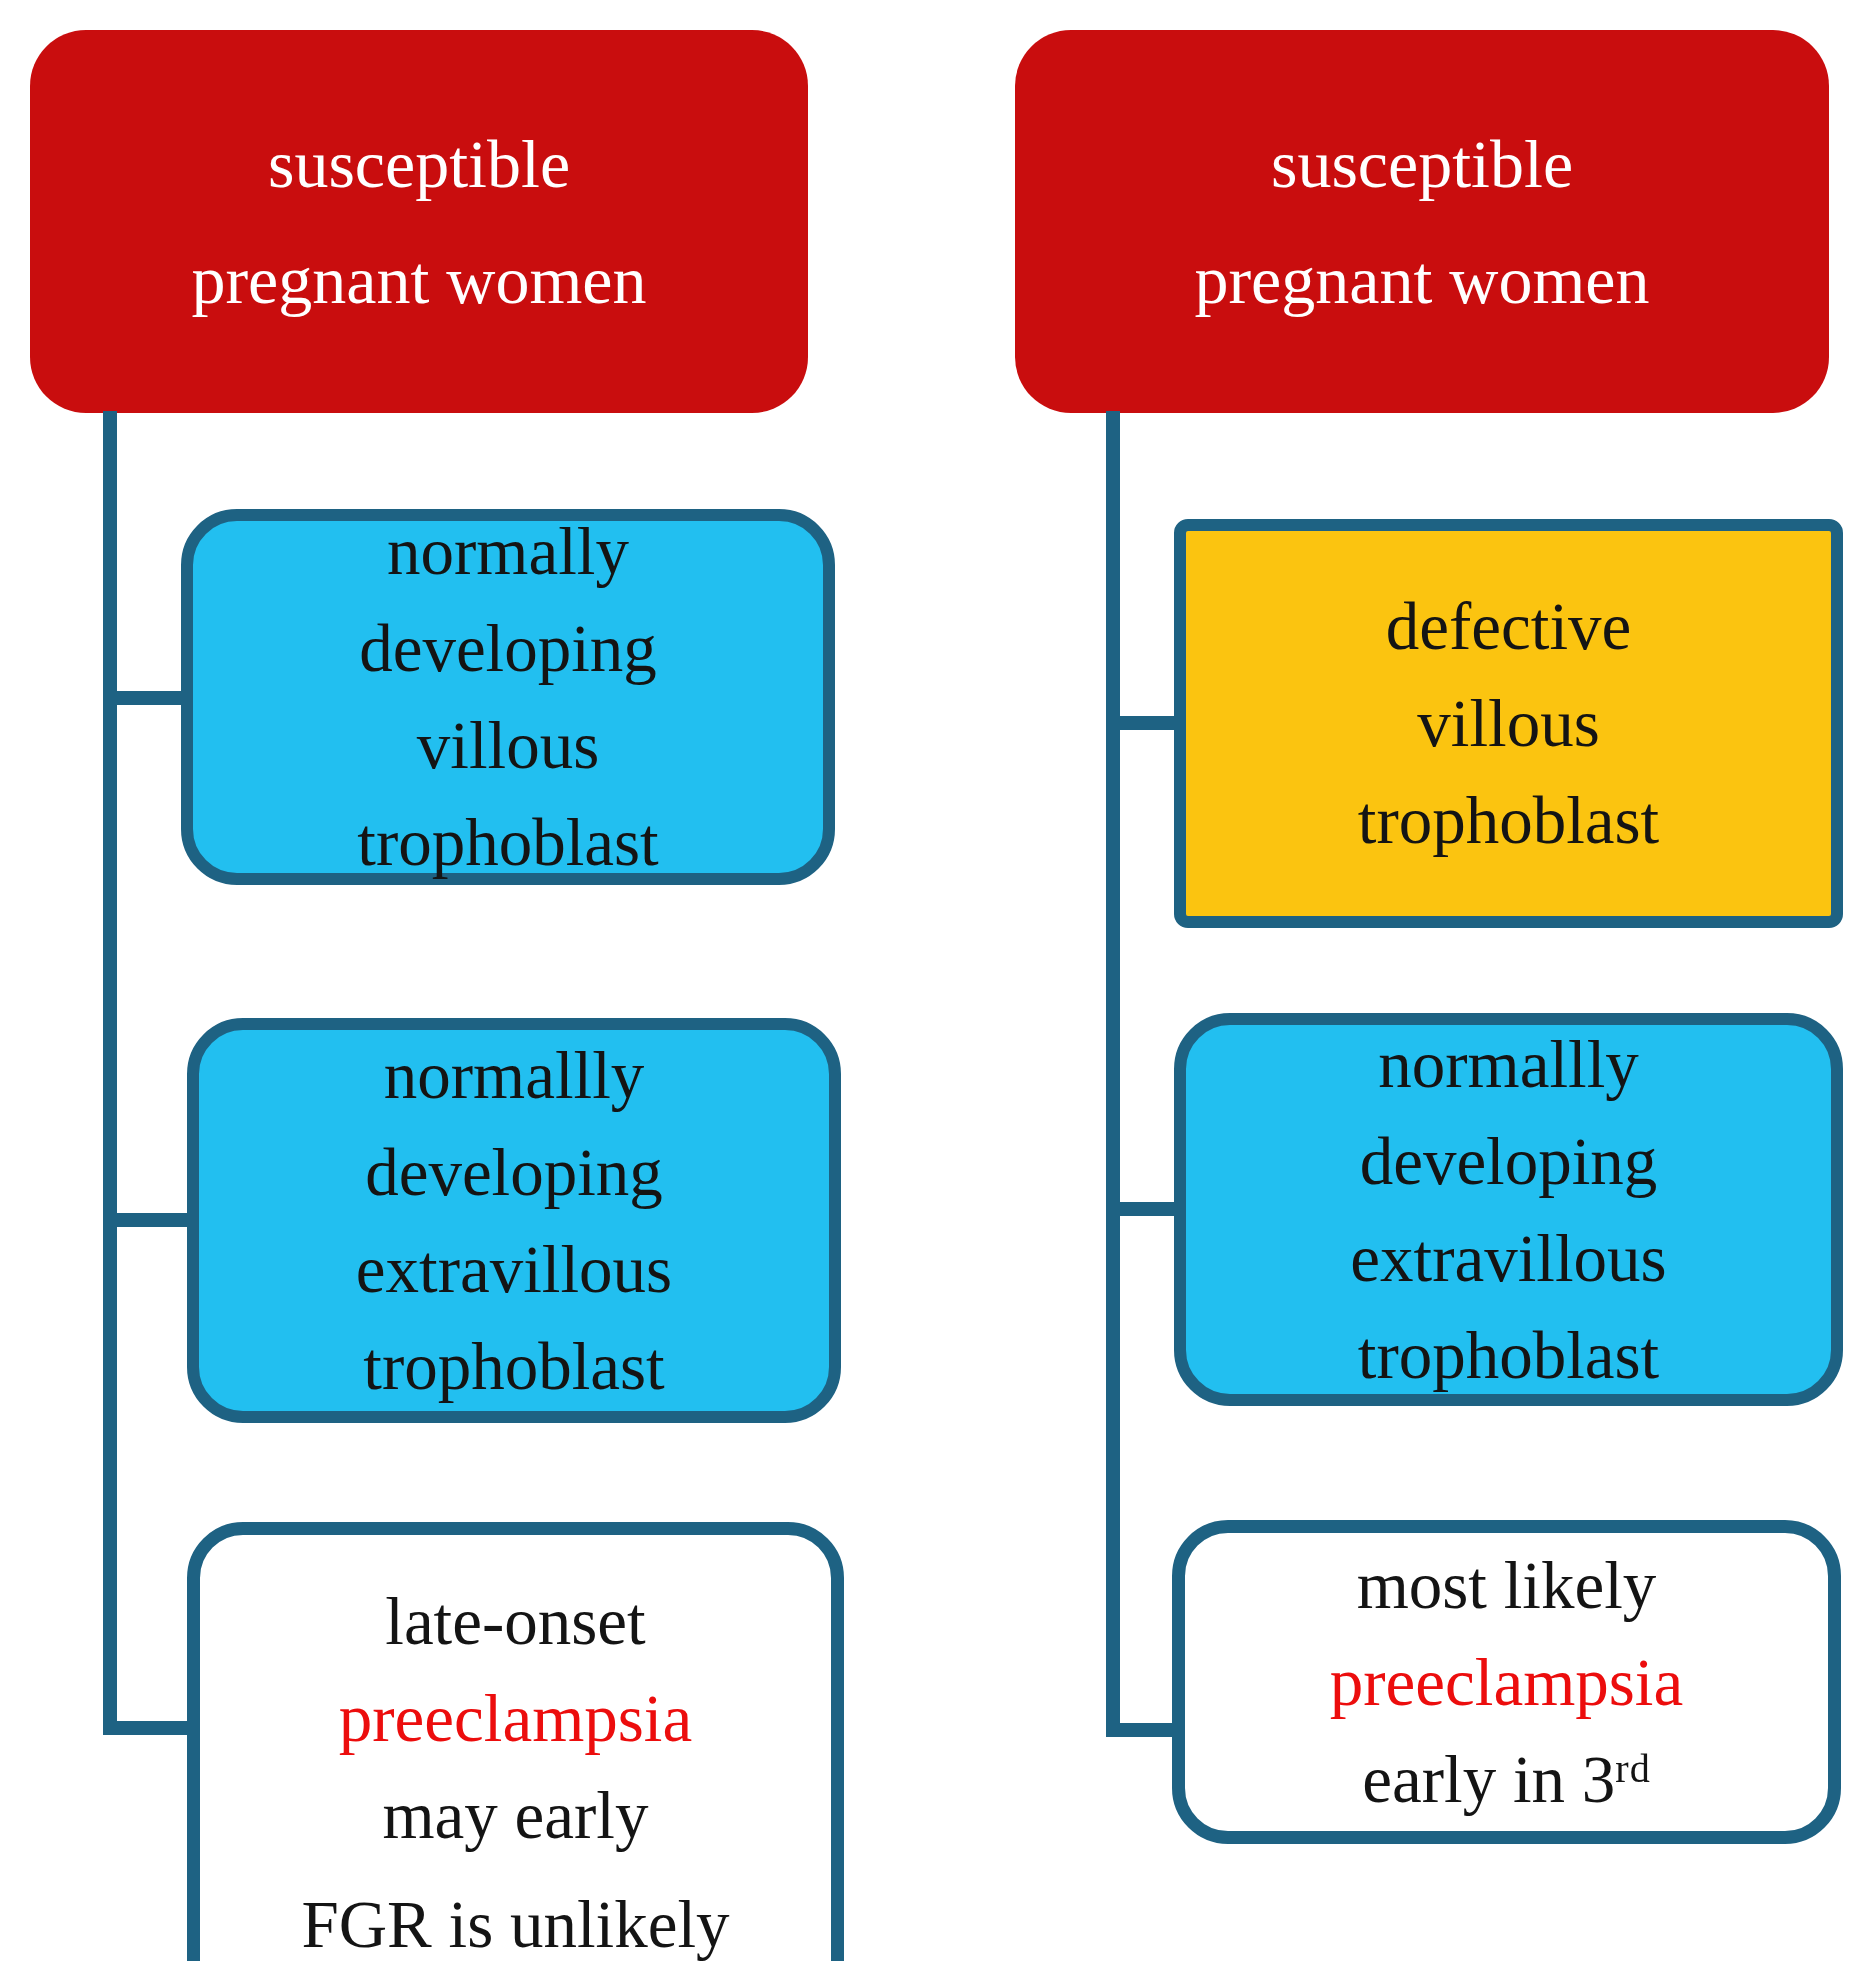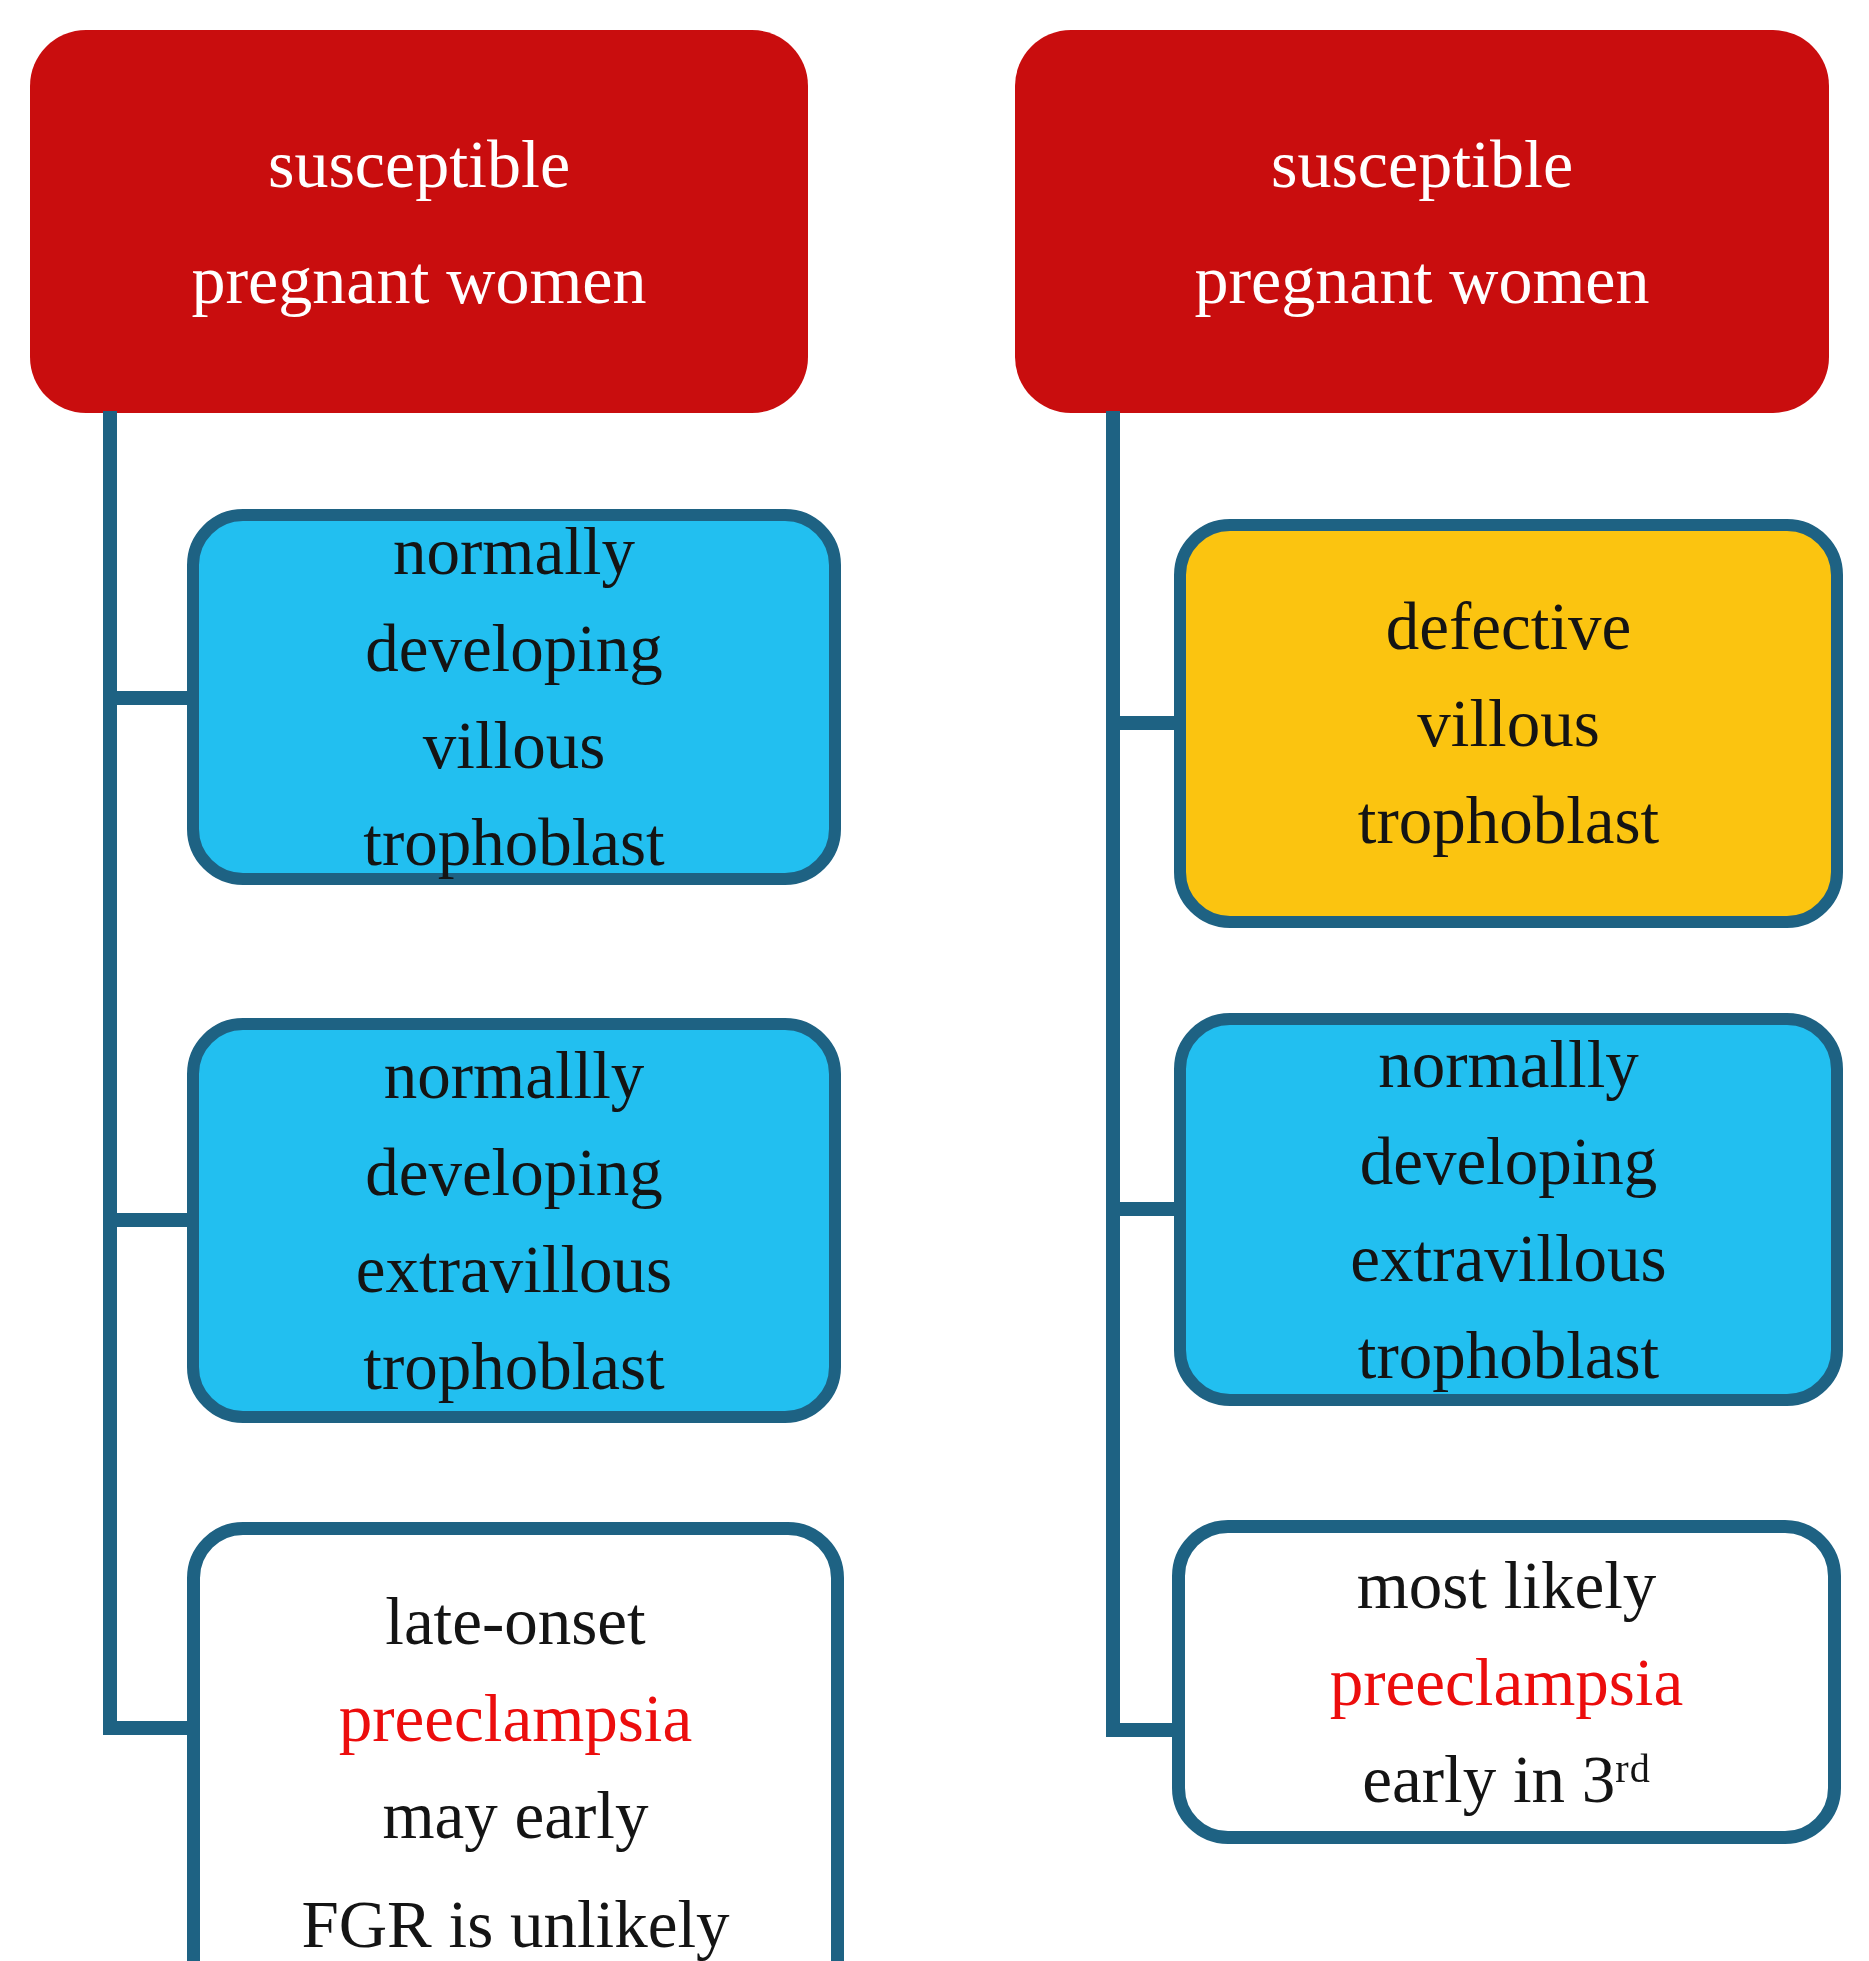--- a/index.html
+++ b/index.html
@@ -77,21 +77,21 @@
     <div class="box red" style="left:30px; top:30px; width:778px; height:383px;">
         <div class="tline"><span>susceptible</span></div>
         <div class="tline"><span>pregnant women</span></div>
       </div>
 
     <div class="vline" style="left:103px; top:411px; width:14px; height:1324px;"></div>
     <div class="hline" style="left:103px; top:691px; width:96px; height:14px;"></div>
     <div class="hline" style="left:103px; top:1213px; width:96px; height:14px;"></div>
     <div class="hline" style="left:103px; top:1721px; width:96px; height:14px;"></div>
 
-    <div class="box cyan" style="left:187px; top:509px; width:654px; height:376px;">
+    <div class="box cyan" style="left:181px; top:509px; width:654px; height:376px;">
         <div class="tline"><span>normally</span></div>
         <div class="tline"><span>developing</span></div>
         <div class="tline"><span>villous</span></div>
         <div class="tline"><span>trophoblast</span></div>
       </div>
 
     <div class="box cyan" style="left:187px; top:1018px; width:654px; height:405px;">
         <div class="tline"><span>normallly</span></div>
         <div class="tline"><span>developing</span></div>
         <div class="tline"><span>extravillous</span></div>
@@ -110,21 +110,21 @@
     <div class="box red" style="left:1015px; top:30px; width:814px; height:383px;">
         <div class="tline"><span>susceptible</span></div>
         <div class="tline"><span>pregnant women</span></div>
       </div>
 
     <div class="vline" style="left:1106px; top:411px; width:14px; height:1326px;"></div>
     <div class="hline" style="left:1106px; top:716px; width:86px; height:14px;"></div>
     <div class="hline" style="left:1106px; top:1202px; width:86px; height:14px;"></div>
     <div class="hline" style="left:1106px; top:1723px; width:86px; height:14px;"></div>
 
-    <div class="box yellow" style="left:1174px; top:519px; width:669px; height:409px;">
+    <div class="box yellow" style="left:1174px; top:519px; width:669px; height:409px;border-radius:14px;">
         <div class="tline"><span>defective</span></div>
         <div class="tline"><span>villous</span></div>
         <div class="tline"><span>trophoblast</span></div>
       </div>
 
     <div class="box cyan" style="left:1174px; top:1013px; width:669px; height:393px;">
         <div class="tline"><span>normallly</span></div>
         <div class="tline"><span>developing</span></div>
         <div class="tline"><span>extravillous</span></div>
         <div class="tline"><span>trophoblast</span></div>

